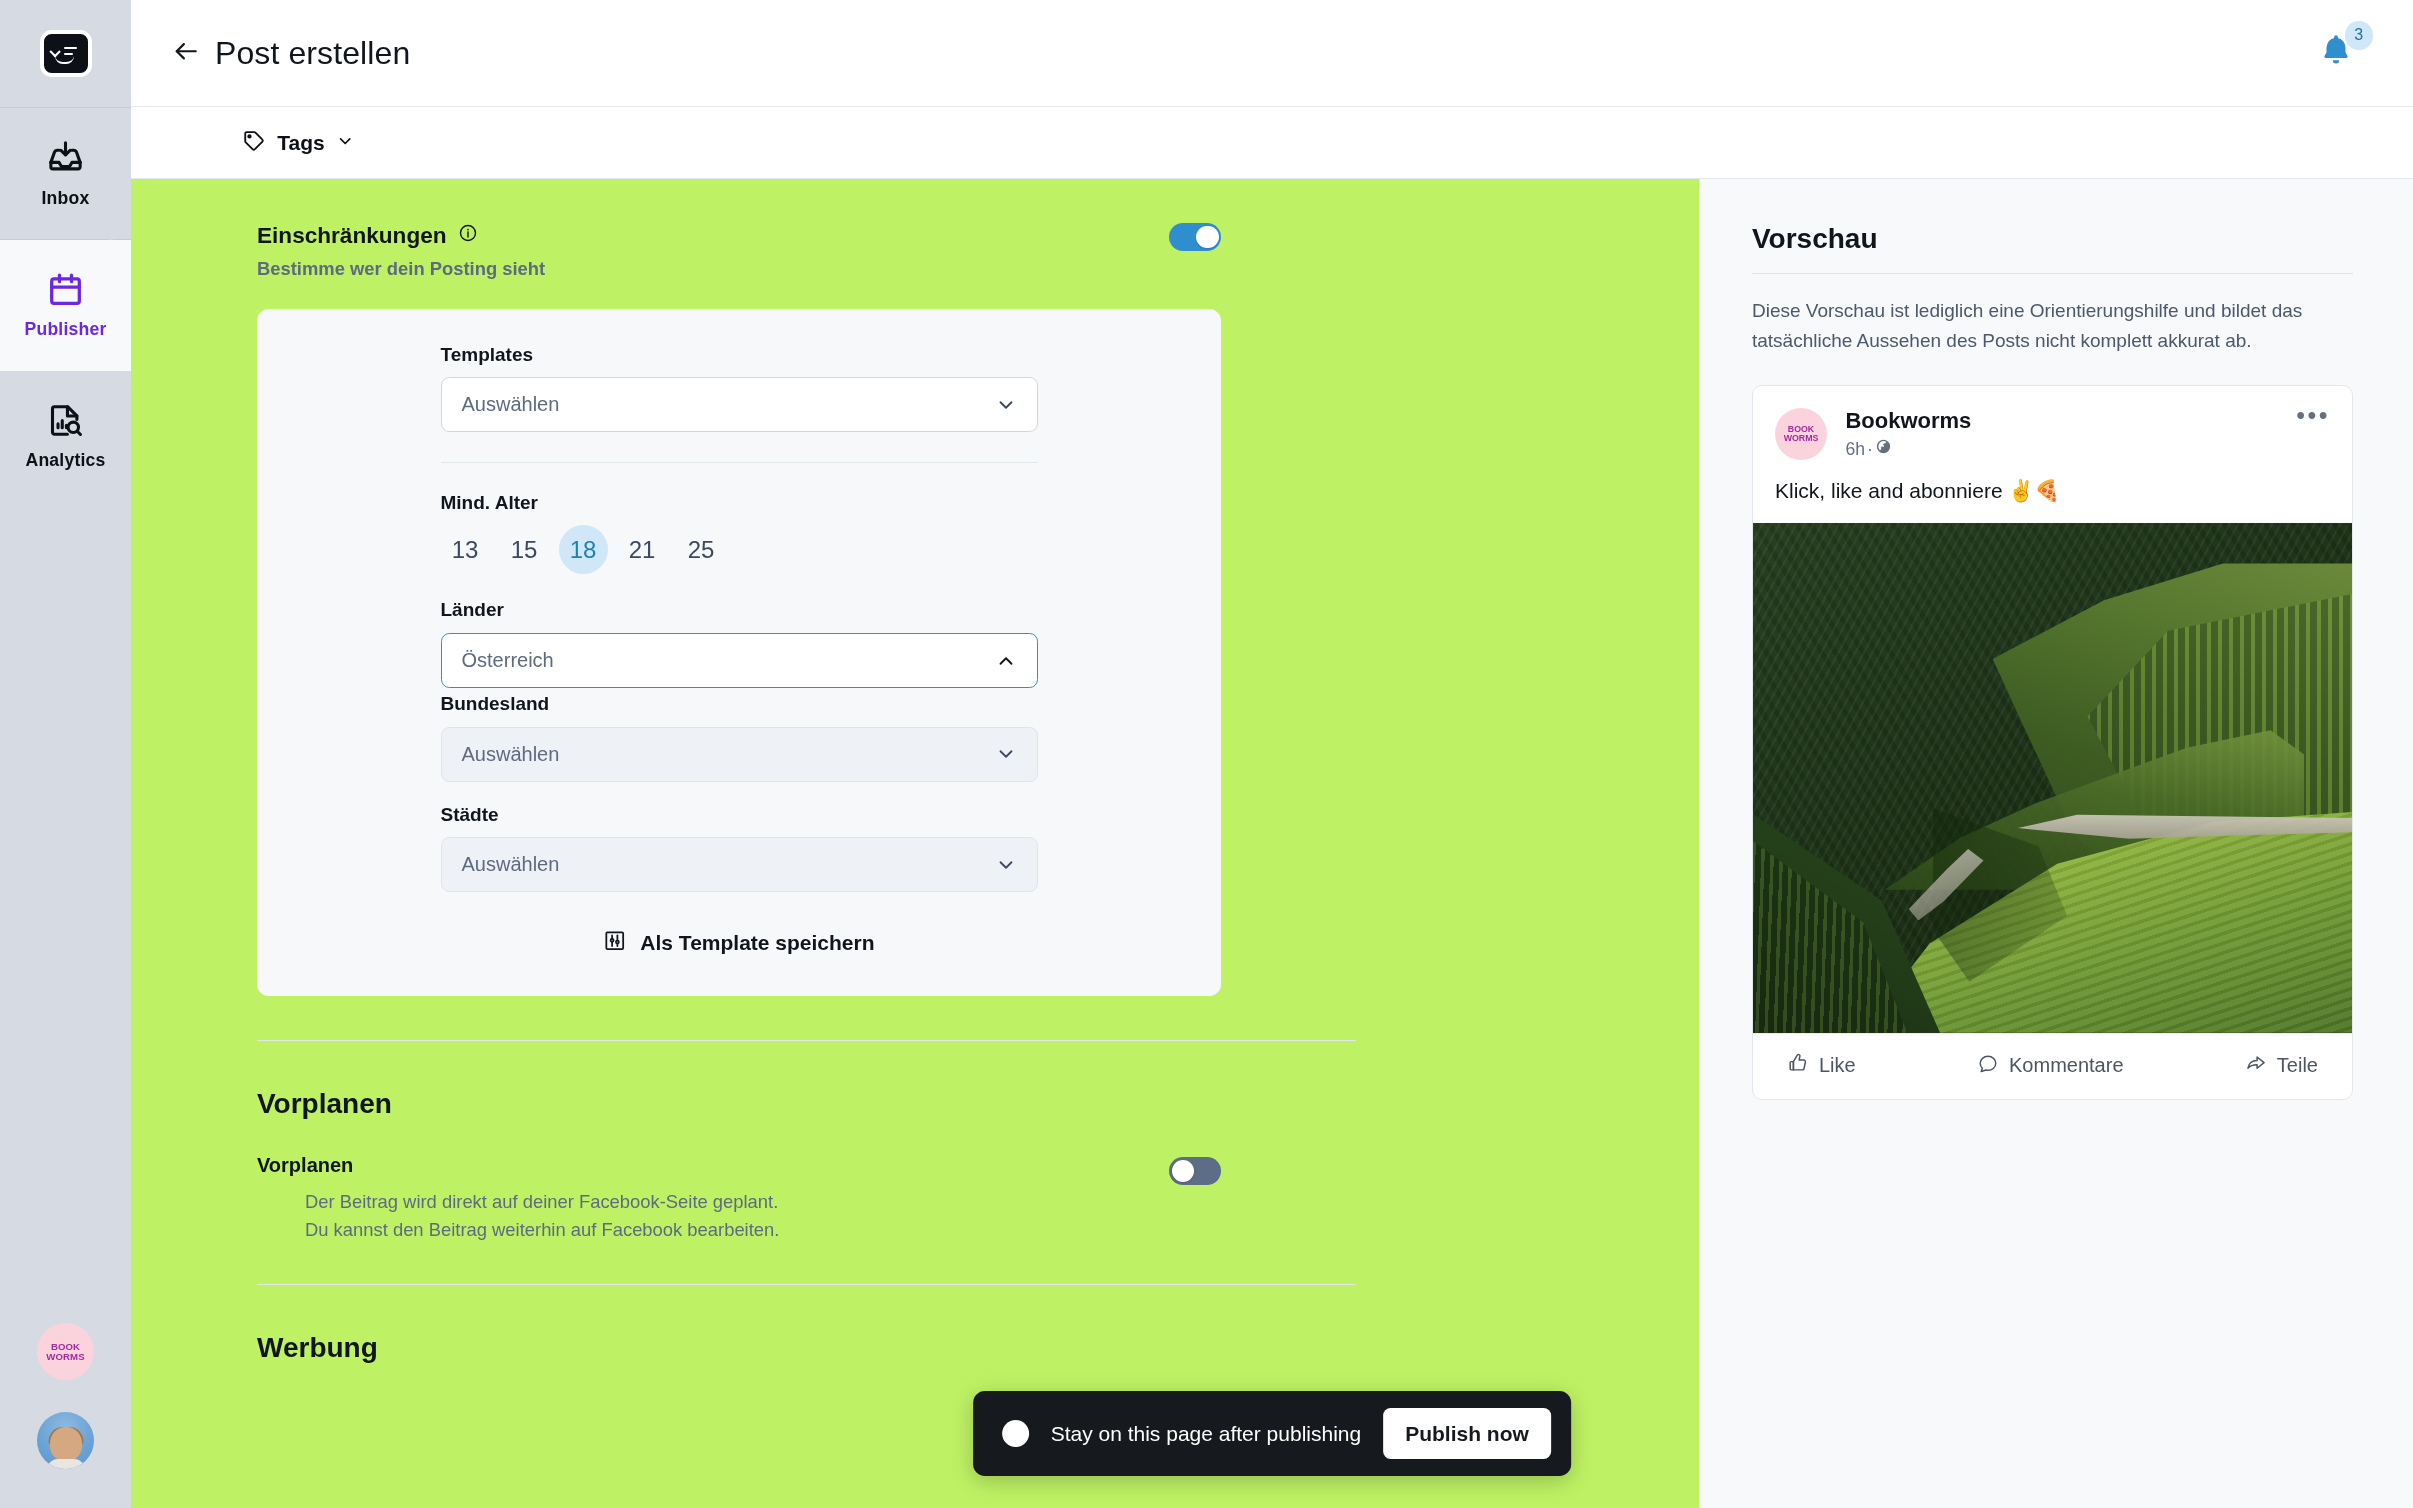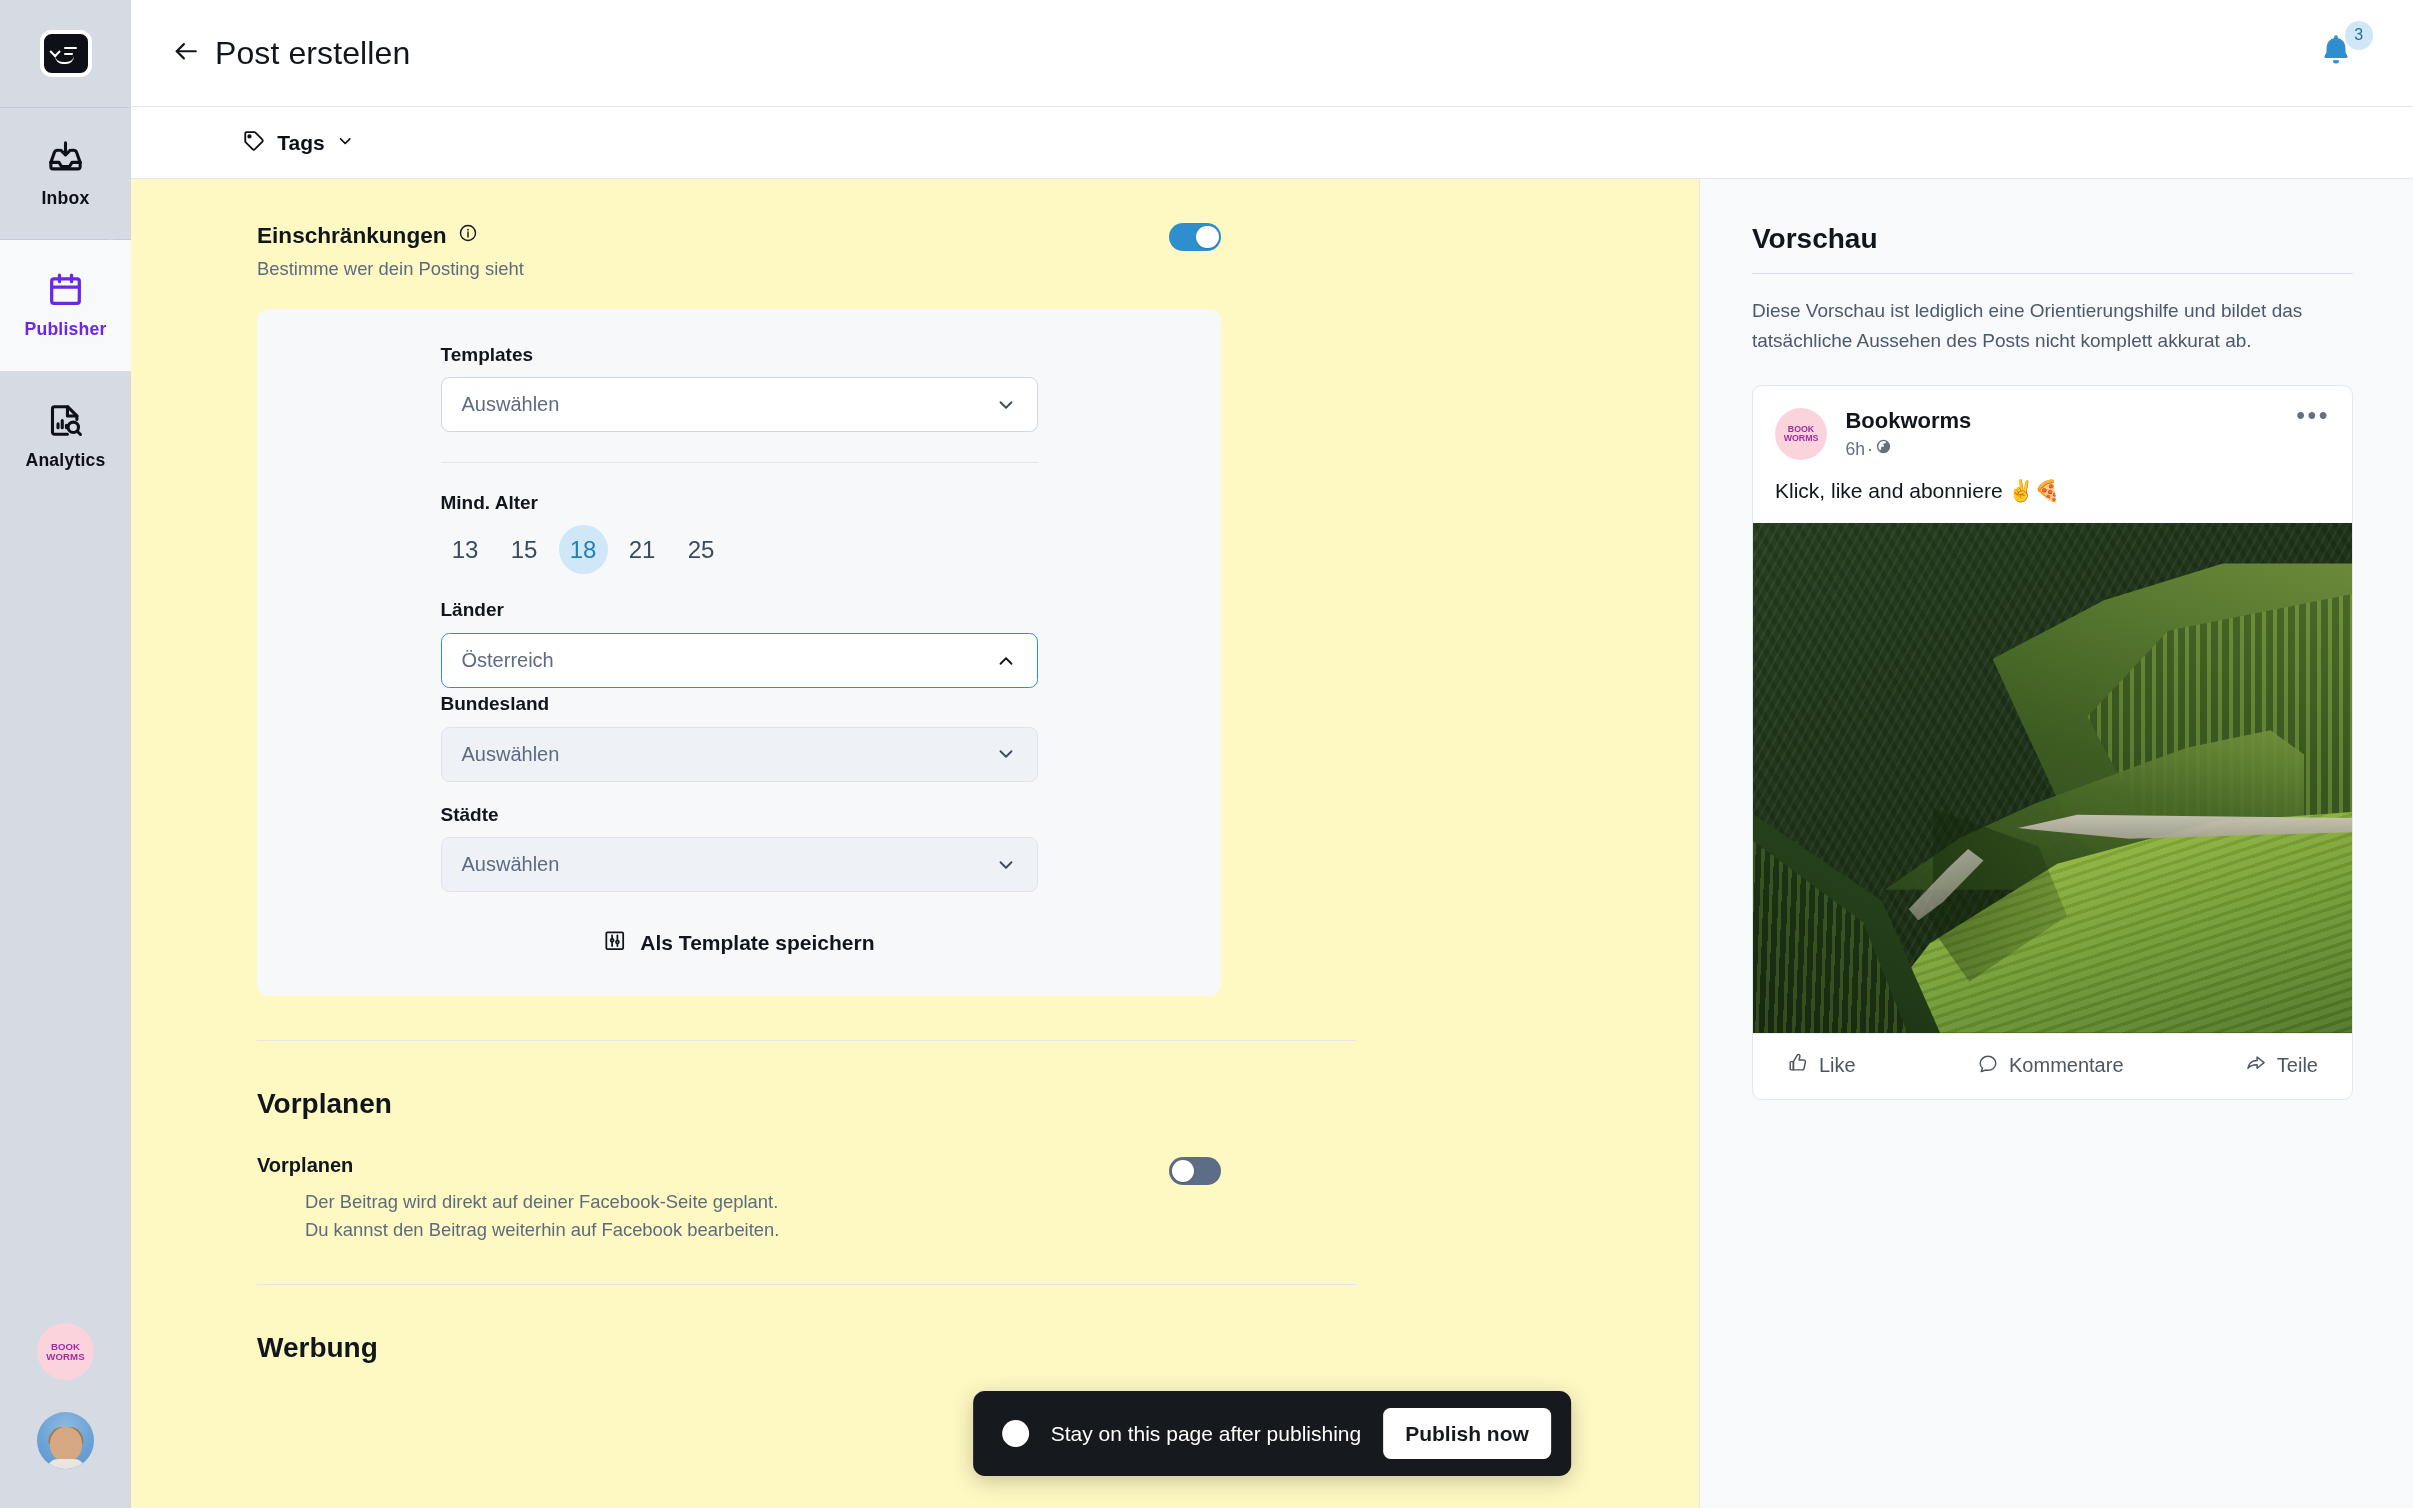--- a/index.html
+++ b/index.html
@@ -118,30 +118,30 @@
   .tagbar {
     height: 72px; border-bottom: 0.8px solid #e3e7ee;
     display:flex; align-items:center; padding-left: 111px; background:#fff;
   }
   .tag-btn { display:flex; align-items:center; gap:11.7px; cursor:pointer; color:#0d1117;}
   .tag-btn .t-lbl { font-size: 21px; font-weight: 700; }
 
   .content { display: flex; height: calc(1508px - 107px - 72px); }
 
   .left-pane {
-    flex: 1; position: relative; overflow: hidden; background:#fef9c3;
+    flex: 1; position: relative; overflow: hidden; background:#bef264;
     padding: 0 0 16px 0;
   }
   .pane-inner { padding: 44px 50px 0 126px; max-width: 1140px; }
 
   .sec-head {
     display:flex; align-items:flex-start; justify-content: space-between;
   }
   .sec-title { font-size: 22.6px; font-weight: 700; color: #11161c; display:flex; align-items:center; gap: 11px;}
-  .sec-sub { font-size: 18.4px; color:#5d6b80; margin-top: 9.2px; }
+  .sec-sub { font-size: 18.4px; color:#5d6b80; margin-top: 9.2px; font-weight: bold; }
 
   .toggle {
     width: 52px; height: 28px; border-radius: 17px; position: relative;
     cursor:pointer; flex: 0 0 auto;
   }
   .toggle.on { background: #2f8fce; }
   .toggle.off { background: #5d6d87; }
   .toggle .knob {
     position:absolute; top: 2.5px; width: 22.6px; height: 22.6px; border-radius:50%;
     background: #fff; box-shadow: 0 0.8px 1.7px rgba(0,0,0,.18);

